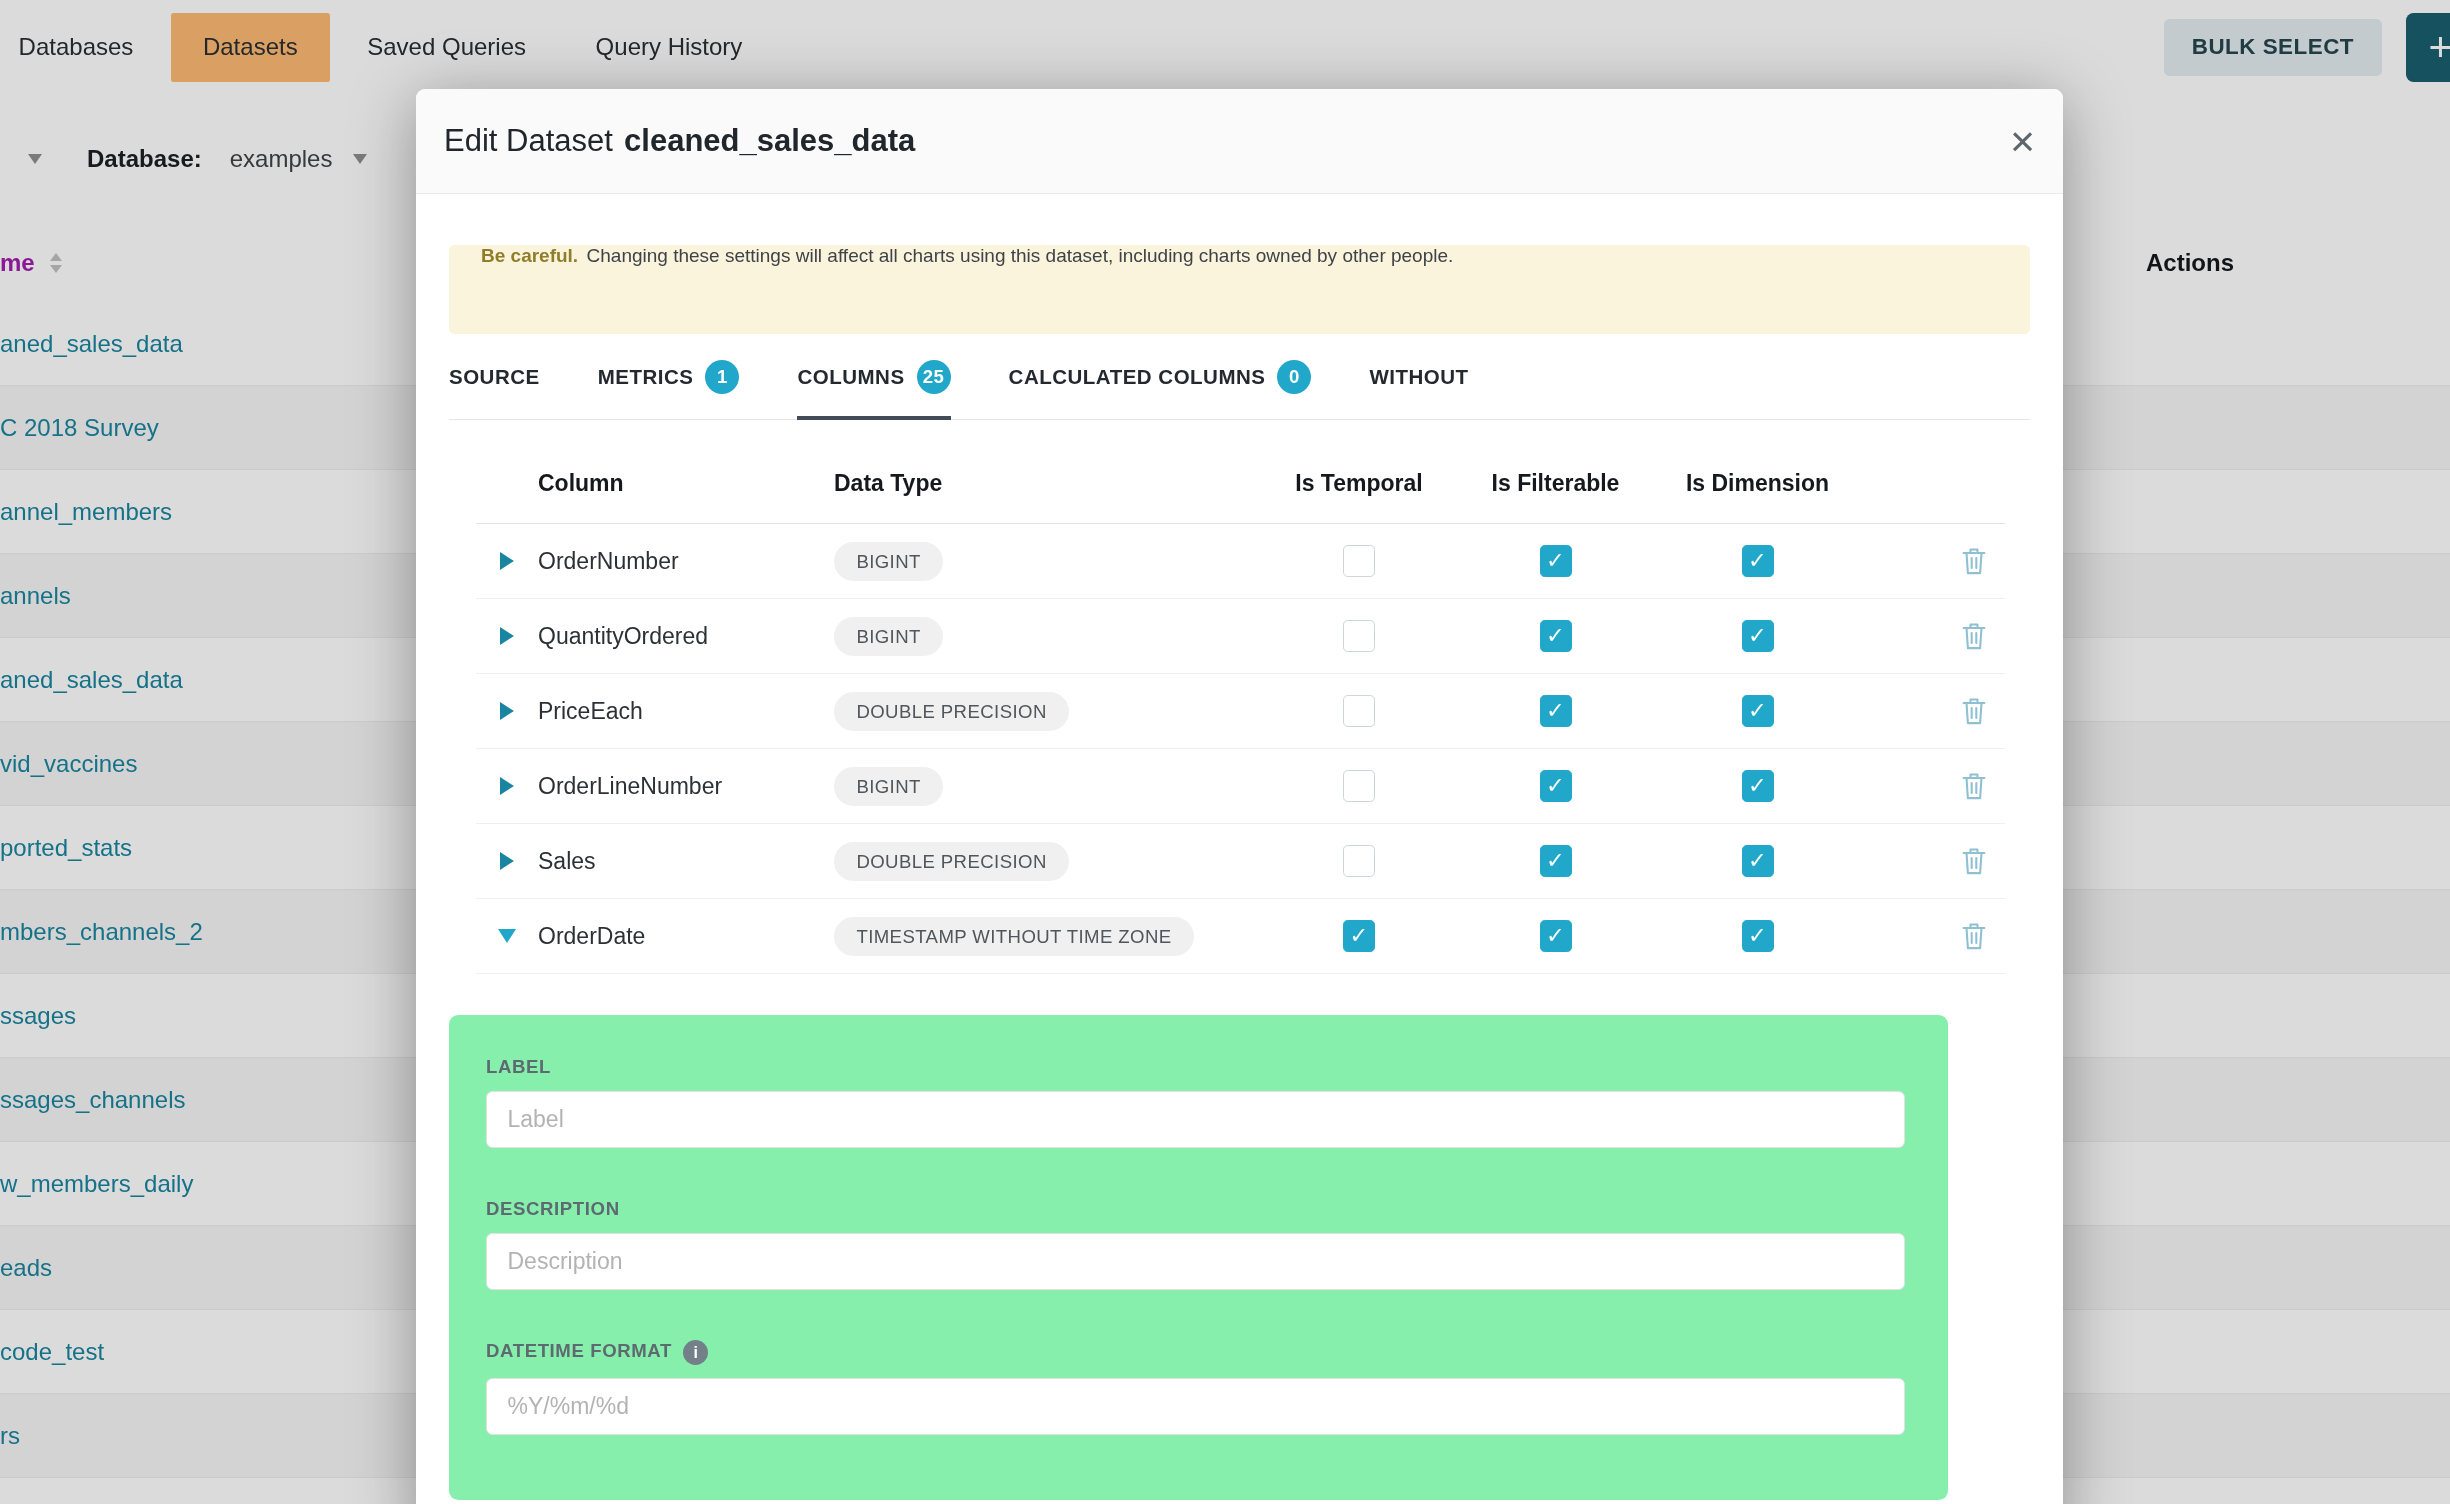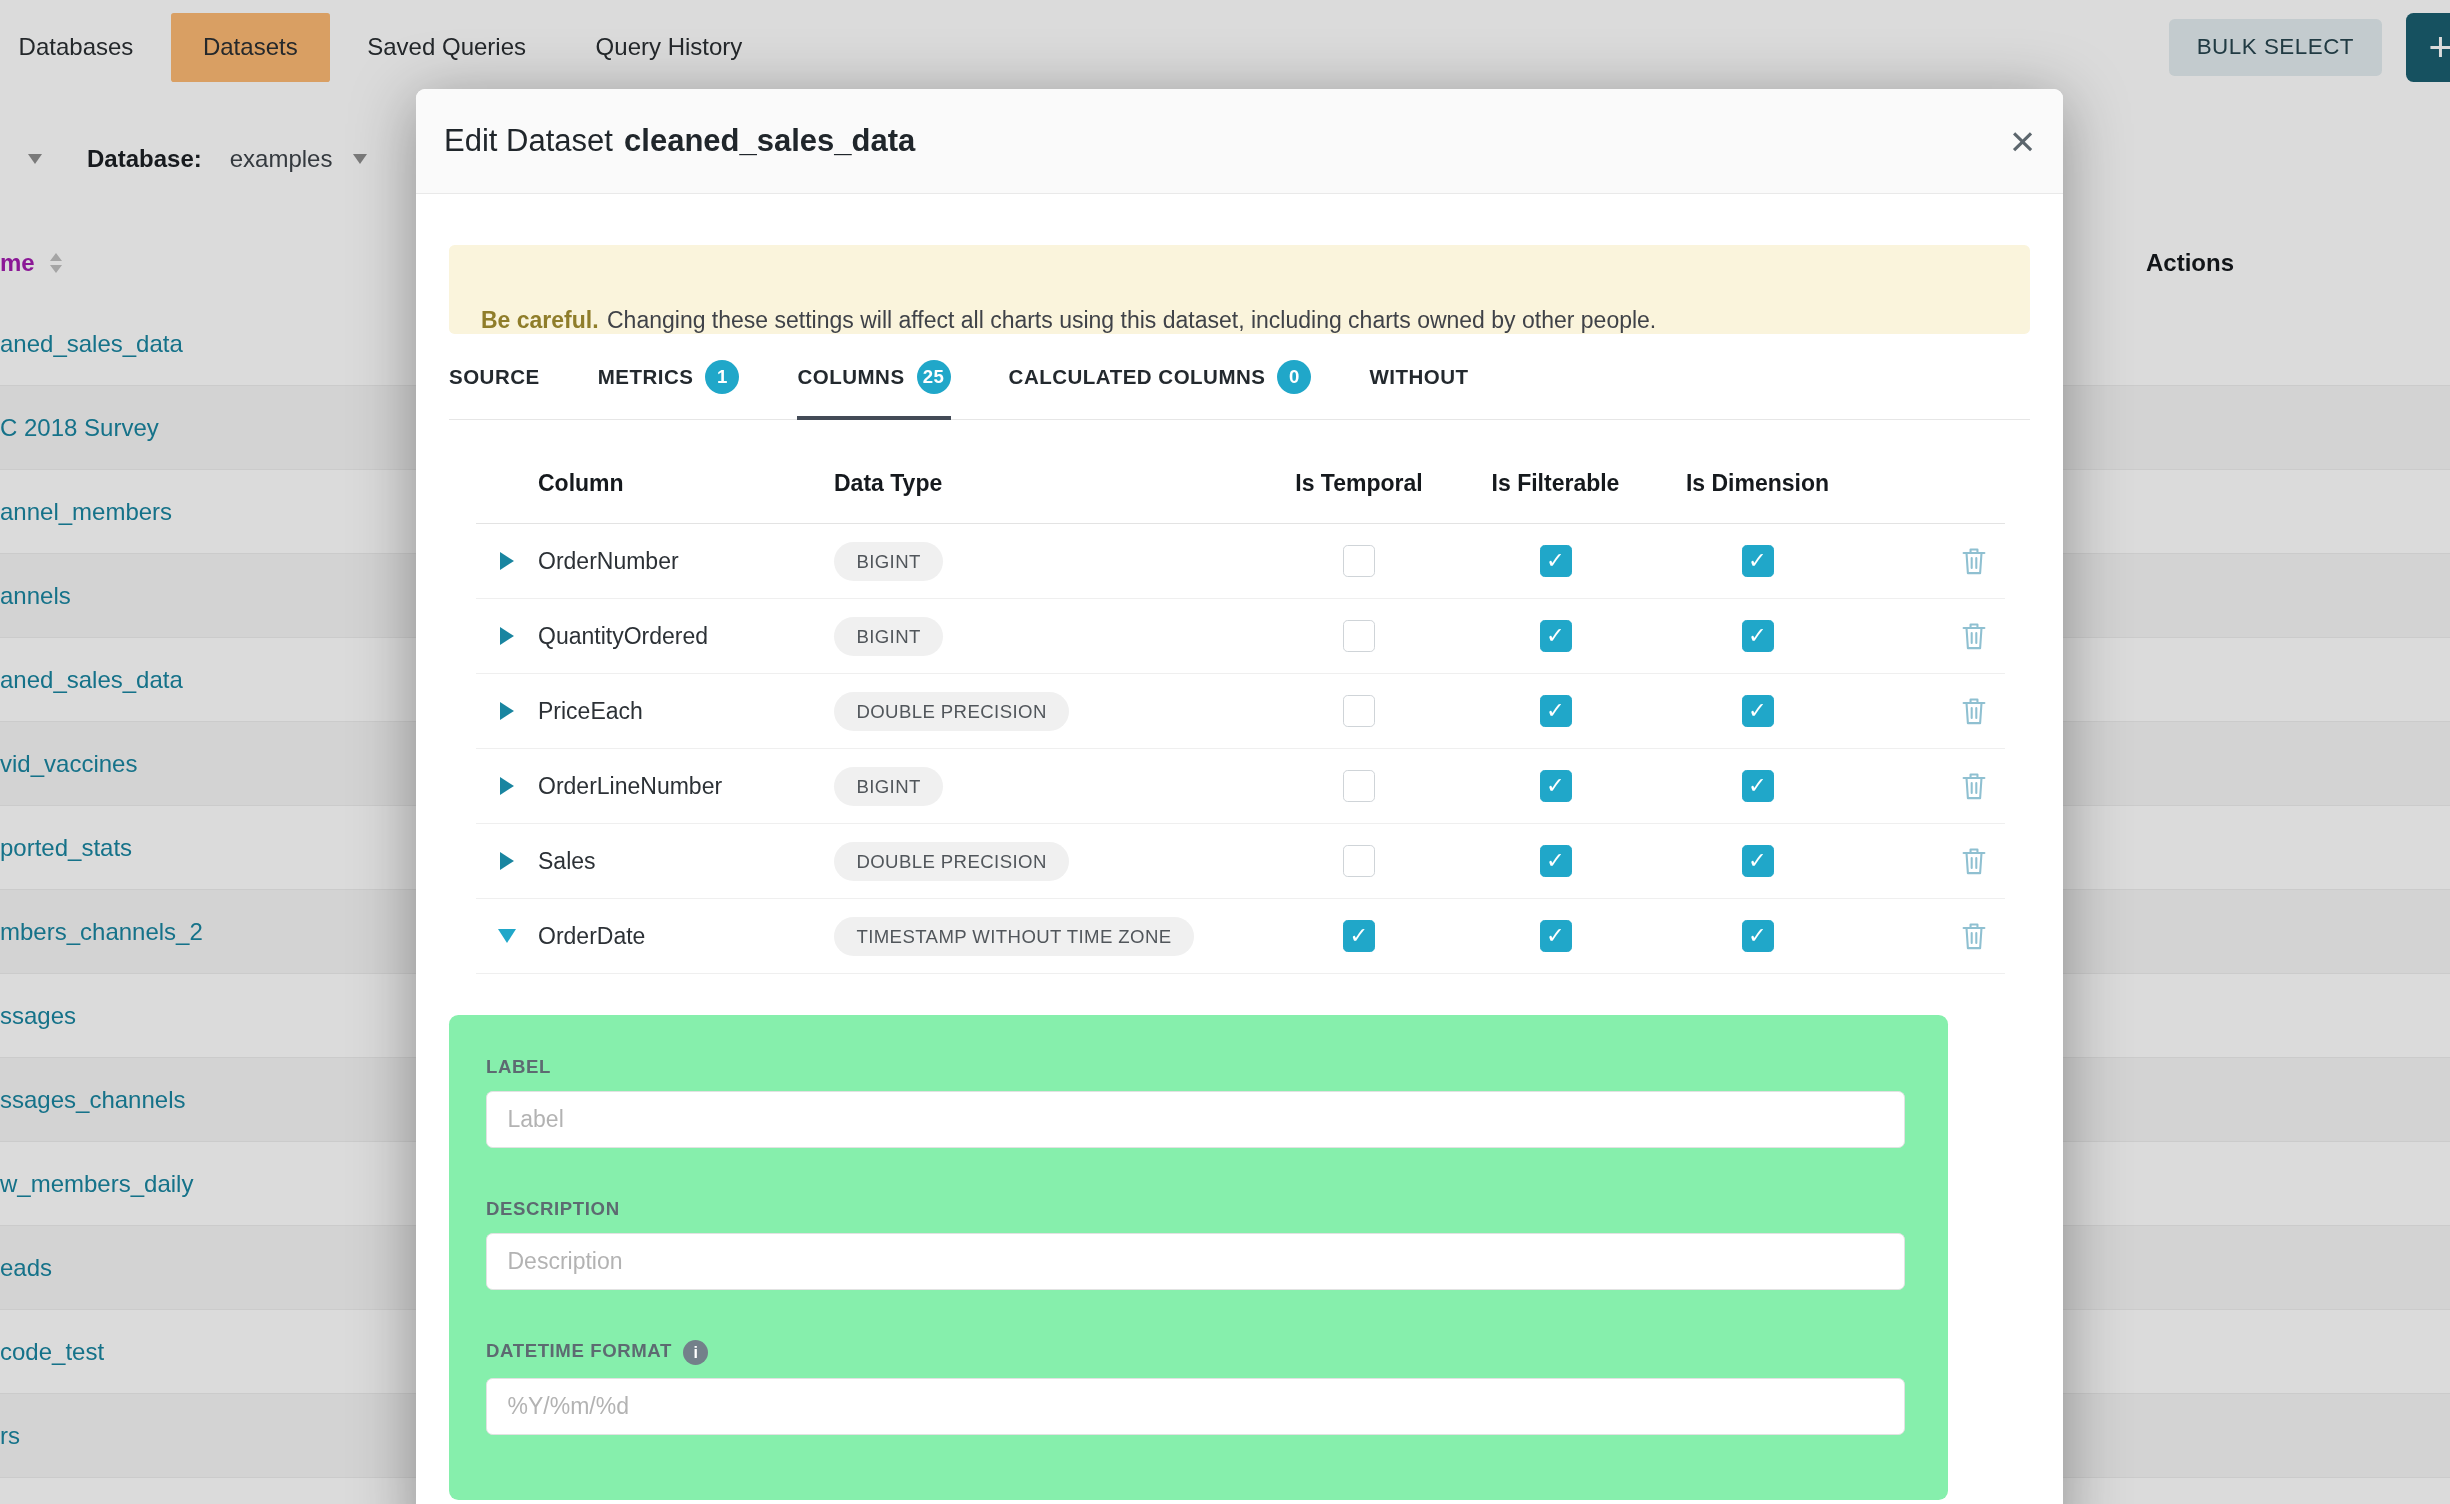--- a/index.html
+++ b/index.html
@@ -7,21 +7,21 @@
     position:relative;width:2450px;height:1505px;overflow:hidden;background:#fff;
     font-family:"Liberation Sans","DejaVu Sans",sans-serif;color:#1f2428;
   }
   
   .navbar{position:absolute;top:0;left:0;right:0;height:94px;background:#fff;border-bottom:0.9px solid #ebebeb;z-index:1;}
   .nav-tabs{display:flex;align-items:center;height:100%;}
   .nav-tab{padding:0 32px;height:69px;display:flex;align-items:center;font-size:24px;color:#2b2f33;cursor:pointer;border-radius:2.8px;margin-left:5.6px;white-space:nowrap;}
   .nav-tab:first-child{padding-left:18.6px;margin-left:0;}
   .nav-tab.active{background:#fdba74;}
   .bulk-btn{position:absolute;top:18.6px;right:68px;height:57px;padding:0 28px;background:#e4edf0;border:none;border-radius:5.6px;
-    font-family:inherit;font-size:22.4px;font-weight:400;letter-spacing:0.5px;color:#27454f;cursor:pointer;}
+    font-family:inherit;font-size:22.4px;font-weight:700;letter-spacing:0.5px;color:#27454f;cursor:pointer;}
   .add-btn{position:absolute;top:13px;right:-25px;width:69px;height:69px;background:var(--addbtn,#1a5f70);border:none;border-radius:7.5px;
     color:#fff;font-size:41px;line-height:1;font-family:inherit;cursor:pointer;display:flex;align-items:center;justify-content:center;}
   
   .bg-page{position:absolute;top:94px;left:0;right:0;bottom:0;background:#fff;z-index:1;}
   .bg-toolbar{position:absolute;top:34px;left:0;height:62px;display:flex;align-items:center;}
   .mini-caret{width:0;height:0;border-top:10.3px solid #8e8e8e;border-left:7.5px solid transparent;border-right:7.5px solid transparent;display:inline-block;cursor:pointer;}
   .mini-caret.first{margin-left:28px;}
   .db-label{font-size:24px;font-weight:700;color:#1b1f23;margin-left:45px;}
   .db-value{font-size:24px;color:#3e444a;margin-left:28px;cursor:pointer;}
   .db-caret{margin-left:20.5px;}
@@ -39,22 +39,22 @@
   
   .overlay{position:absolute;inset:0;background:rgba(0,0,0,0.14);z-index:5;}
   
   .modal{position:absolute;left:416px;top:89px;width:1647px;height:1455px;background:#fff;border-radius:9.3px;
     box-shadow:0 11.2px 65px rgba(0,0,0,.35);z-index:10;overflow:hidden;}
   .modal-header{height:105px;background:#fafafa;border-bottom:0.9px solid #e9e9e9;display:flex;align-items:center;padding:0 28px;box-sizing:border-box;}
   .modal-title{font-size:31px;color:#20262b;display:flex;gap:11.2px;align-items:baseline;}
   .t-name{font-weight:700;}
   .modal-close{margin-left:auto;font-size:43px;color:#5c666d;cursor:pointer;line-height:1;}
   .modal-body{padding:51px 33px 0 33px;}
-  .warning{background:var(--warning-bg,#faf4dc);border-radius:5.6px;height:89px;display:flex;align-items:flex-end;padding:0 32px;
-    font-size:23px;color:#3f4248;box-sizing:border-box;}
+  .warning{background:var(--warning-bg,#faf4dc);border-radius:5.6px;height:89px;display:flex;align-items:flex-start;padding:0 32px;
+    font-size:19px;color:#3f4248;box-sizing:border-box;}
   .w-bold{font-weight:700;color:var(--warning-accent,#8f7d2a);white-space:nowrap;}
   .w-text{margin-left:8.4px;white-space:nowrap;}
   
   .m-tabs{display:flex;gap:58px;height:85px;align-items:stretch;border-bottom:0.9px solid #e6e6e6;}
   .m-tab{display:flex;align-items:center;gap:12px;font-size:20.5px;font-weight:600;letter-spacing:0.5px;color:#23292e;position:relative;cursor:pointer;white-space:nowrap;}
   .m-tab.active::after{content:"";position:absolute;left:0;right:0;bottom:-0.9px;height:3.7px;background:var(--ink,#434b57);}
   .badge{min-width:34px;height:34px;border-radius:17.7px;background:var(--accent,#20a7c9);color:#fff;font-size:18.6px;font-weight:600;
     display:inline-flex;align-items:center;justify-content:center;padding:0 5.6px;box-sizing:border-box;}
   
   .cols-table{margin-left:27px;width:1529px;}

